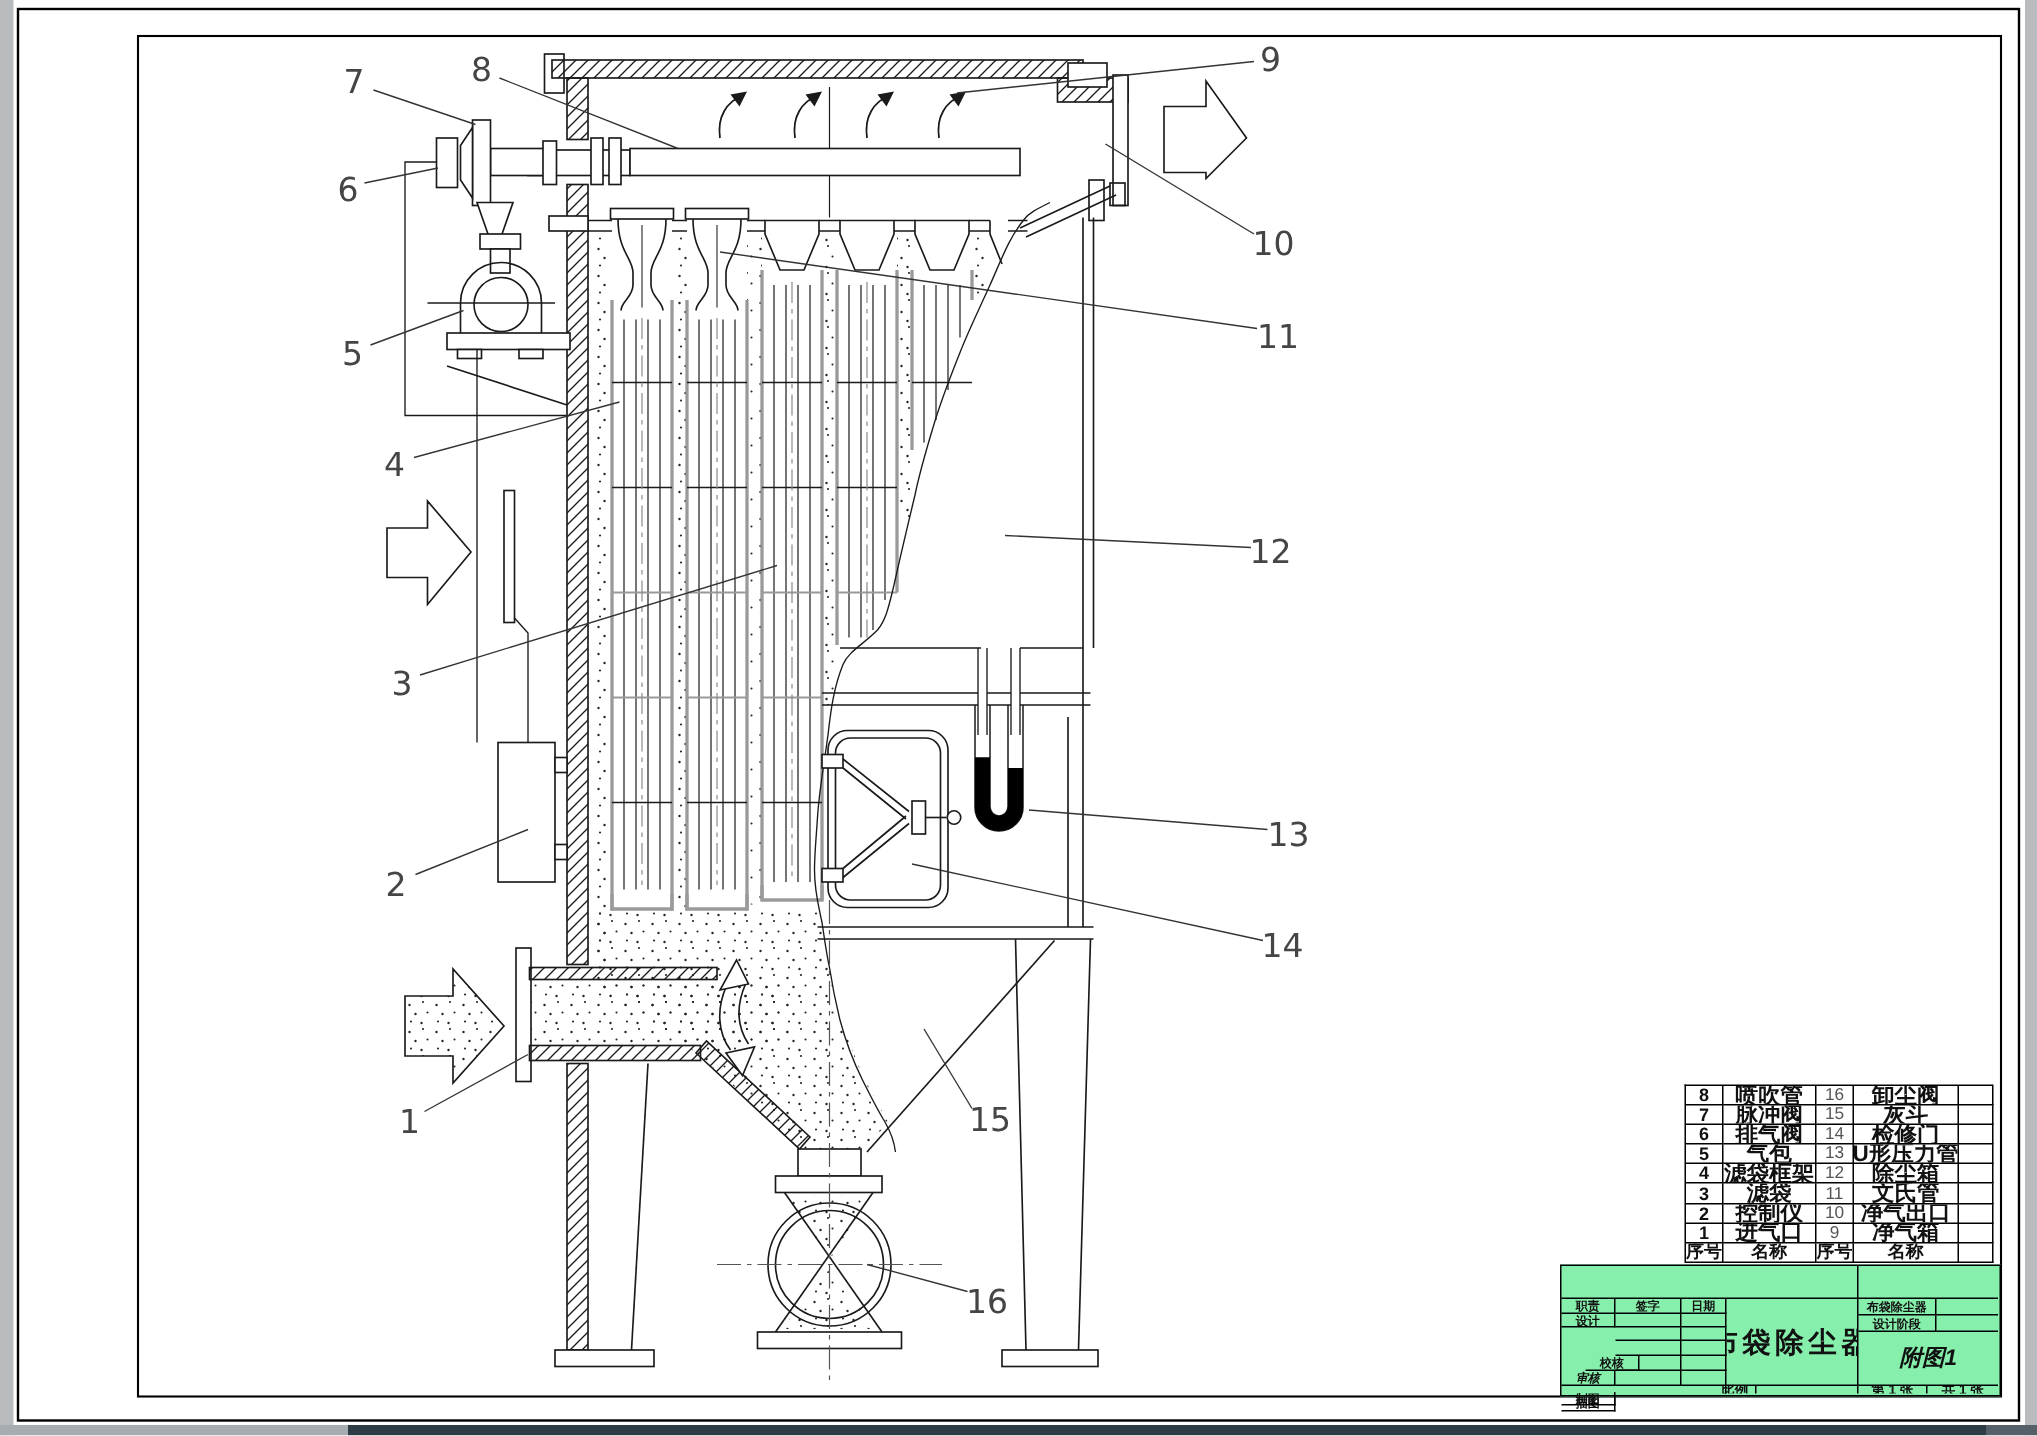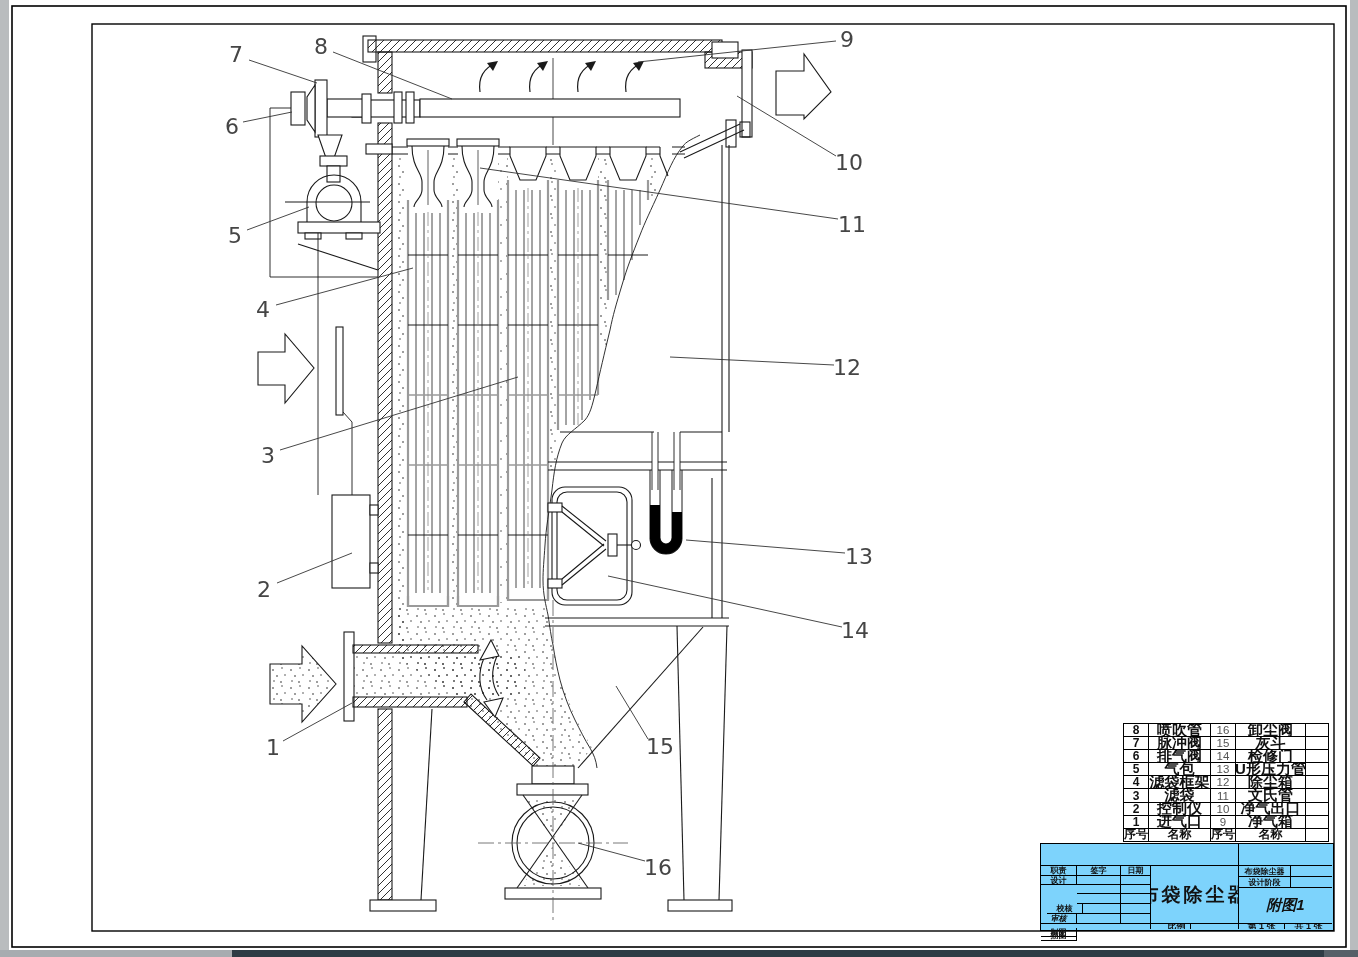--- a/index.html
+++ b/index.html
@@ -12,21 +12,21 @@
     border-top:1.6px solid #000;border-left:1.6px solid #000;background:#fff;
     font-family:"Liberation Sans", sans-serif;}
   #parts-table .c{border-right:1px solid #000;border-bottom:1px solid #000;
     display:flex;align-items:center;justify-content:center;
     font-size:15px;font-weight:bold;color:#111;overflow:hidden;white-space:nowrap;}
   #parts-table .num-r{font-weight:normal;color:#555;font-size:11.5px;}
   #parts-table .num-l{font-size:12px;}
   #parts-table .hdr{font-size:12px;text-align:center;}
   
   #title-block{position:absolute;left:1040px;top:843px;width:294px;height:88px;
-    border:1.6px solid #000;box-sizing:border-box;background:#7dd3fc;}
+    border:1.6px solid #000;box-sizing:border-box;background:#86efac;}
   #title-block .cell{position:absolute;border-right:1px solid #000;border-bottom:1px solid #000;
     box-sizing:border-box;display:flex;align-items:center;justify-content:center;
     font-size:8px;font-weight:bold;color:#111;overflow:hidden;white-space:nowrap;}
   .tb-title{font-size:19px !important;letter-spacing:3px;}
   .tb-fig{font-size:15px !important;font-style:italic;}
   .tb-sheet{font-size:9px !important;}
 </style>
 </head>
 <body>
 
@@ -412,32 +412,32 @@
   <div class="cell" style="left:80px;top:32px;width:30px;height:9px;"></div>
 
   <div class="cell" style="left:0;top:41px;width:36px;height:9px;margin-top:43px;">制图</div>
   <div class="cell" style="left:36px;top:41px;width:44px;height:9px;"></div>
   <div class="cell" style="left:80px;top:41px;width:30px;height:9px;"></div>
 
   <div class="cell" style="left:0;top:50px;width:36px;height:10px;margin-top:37px;">描图</div>
   <div class="cell" style="left:36px;top:50px;width:44px;height:10px;"></div>
   <div class="cell" style="left:80px;top:50px;width:30px;height:10px;"></div>
 
-  <div class="cell" style="left:6px;top:60px;width:36px;height:10px;">校核</div>
+  <div class="cell" style="left:16px;top:60px;width:36px;height:10px;">校核</div>
   <div class="cell" style="left:36px;top:60px;width:44px;height:10px;"></div>
   <div class="cell" style="left:80px;top:60px;width:30px;height:10px;"></div>
 
   <div class="cell" style="left:0;top:70px;width:36px;height:10px;font-style:italic;">审核</div>
   <div class="cell" style="left:36px;top:70px;width:44px;height:10px;"></div>
   <div class="cell" style="left:80px;top:70px;width:30px;height:10px;"></div>
 
   <div class="cell" style="left:0;top:80px;width:110px;height:5px;border-bottom:none;"></div>
 
   <div class="cell tb-title" style="left:110px;top:22px;width:88px;height:58px;">布袋除尘器</div>
-  <div class="cell tb-sheet" style="left:122px;top:80px;width:28px;height:5px;border-bottom:none;text-align:right;">比例</div>
+  <div class="cell tb-sheet" style="left:102px;top:80px;width:28px;height:5px;border-bottom:none;text-align:right;">比例</div>
   <div class="cell" style="left:138px;top:80px;width:60px;height:5px;border-bottom:none;"></div>
 
   <div class="cell" style="left:198px;top:22px;width:52px;height:11px;">布袋除尘器</div>
   <div class="cell" style="left:250px;top:22px;width:41px;height:11px;border-right:none;"></div>
   <div class="cell" style="left:198px;top:33px;width:52px;height:11px;">设计阶段</div>
   <div class="cell" style="left:250px;top:33px;width:41px;height:11px;border-right:none;"></div>
   <div class="cell tb-fig" style="left:198px;top:44px;width:93px;height:36px;border-right:none;">附图1</div>
   <div class="cell tb-sheet" style="left:198px;top:80px;width:46px;height:5px;border-bottom:none;">第 1 张</div>
   <div class="cell tb-sheet" style="left:244px;top:80px;width:47px;height:5px;border-bottom:none;border-right:none;">共 1 张</div>
 </div>

